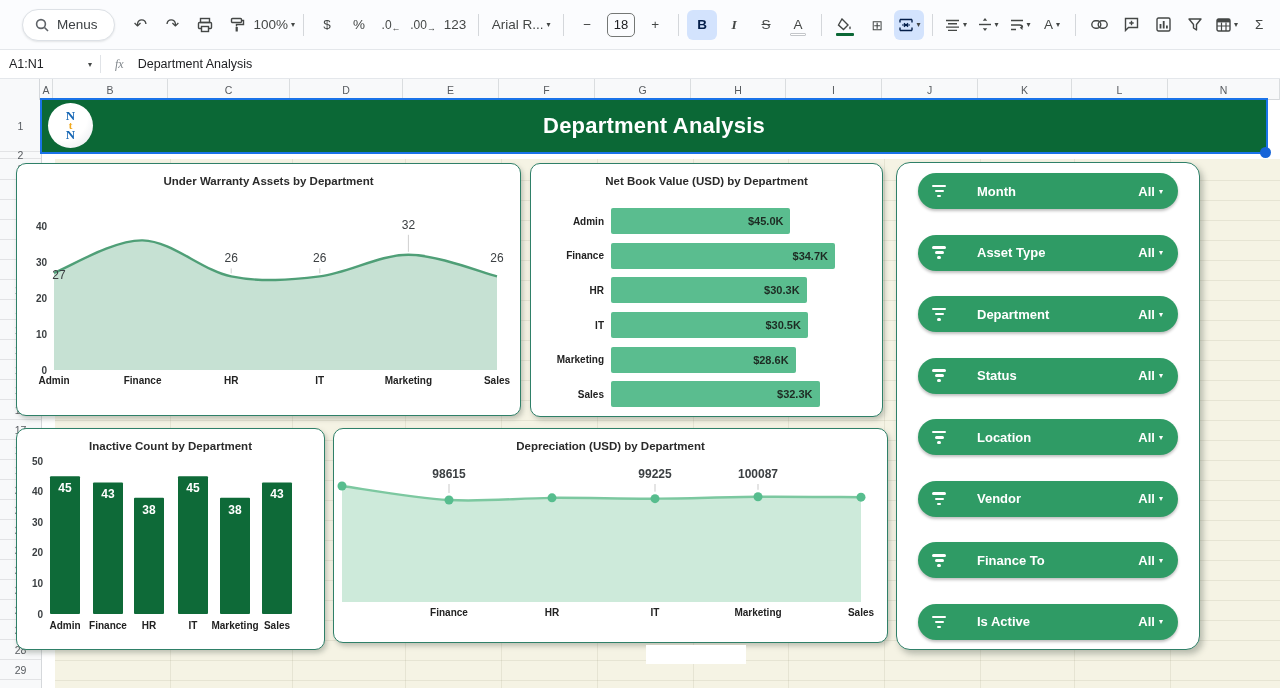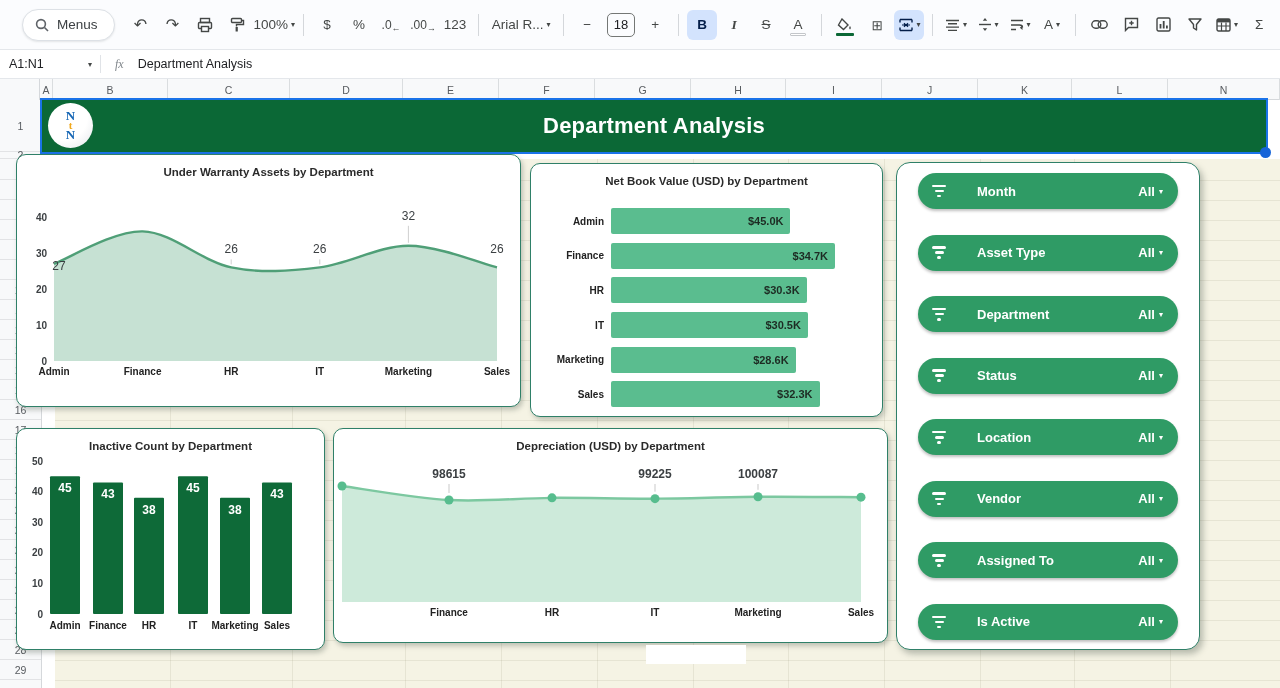--- a/index.html
+++ b/index.html
@@ -331,21 +331,21 @@
     <div class="banner">
       <div class="logo">
         <span class="n">N</span>
         <span class="t">t</span>
         <span class="n">N</span>
       </div>
       <div class="banner-title">Department Analysis</div>
     </div>
     <div class="sel-handle"></div>
 
-    <div class="card" style="left:16px;top:54px;width:505px;height:253px">
+    <div class="card" style="left:16px;top:63px;width:505px;height:253px">
       <div class="card-title">Under Warranty Assets by Department</div>
       <svg id="svg1" width="505" height="208" style="top:28px">
           <text x="30" y="181.5" font-size="10" font-family="Liberation Sans, sans-serif" font-weight="bold" fill="#3c4043" text-anchor="end">0</text>
           <text x="30" y="145.5" font-size="10" font-family="Liberation Sans, sans-serif" font-weight="bold" fill="#3c4043" text-anchor="end">10</text>
           <text x="30" y="109.5" font-size="10" font-family="Liberation Sans, sans-serif" font-weight="bold" fill="#3c4043" text-anchor="end">20</text>
           <text x="30" y="73.5" font-size="10" font-family="Liberation Sans, sans-serif" font-weight="bold" fill="#3c4043" text-anchor="end">30</text>
           <text x="30" y="37.5" font-size="10" font-family="Liberation Sans, sans-serif" font-weight="bold" fill="#3c4043" text-anchor="end">40</text>
           <path d="M37,80.8C51.766666666666666,75.4,96.06666666666666,47.800000000000004,125.6,48.400000000000006C155.13333333333333,49.00000000000001,184.66666666666666,78.39999999999999,214.2,84.39999999999999C243.73333333333332,90.39999999999999,273.26666666666665,87.99999999999999,302.79999999999995,84.39999999999999C332.33333333333326,80.8,361.8666666666666,62.8,391.4,62.8C420.93333333333334,62.8,465.23333333333335,80.8,480,84.39999999999999L480,178L37,178Z" fill="#c6e1d3" stroke="none"></path>
           <path d="M37,80.8C51.766666666666666,75.4,96.06666666666666,47.800000000000004,125.6,48.400000000000006C155.13333333333333,49.00000000000001,184.66666666666666,78.39999999999999,214.2,84.39999999999999C243.73333333333332,90.39999999999999,273.26666666666665,87.99999999999999,302.79999999999995,84.39999999999999C332.33333333333326,80.8,361.8666666666666,62.8,391.4,62.8C420.93333333333334,62.8,465.23333333333335,80.8,480,84.39999999999999" fill="none" stroke="#4f9f77" stroke-width="2.4"></path>
           <text x="42" y="86.8" font-size="12" font-family="Liberation Sans, sans-serif" font-weight="normal" fill="#3c4043" text-anchor="middle">27</text>
@@ -522,21 +522,21 @@
           <span class="flabel">Vendor</span>
           <span class="fval">All</span>
           <span class="caret">▾</span>
         </div>
         <div class="pill">
           <span class="funnel">
             <i style="width: 14px;"></i>
             <i style="width: 9px;"></i>
             <i style="width: 4px;"></i>
           </span>
-          <span class="flabel">Assigned To</span>
+          <span class="flabel">Finance To</span>
           <span class="fval">All</span>
           <span class="caret">▾</span>
         </div>
         <div class="pill">
           <span class="funnel">
             <i style="width: 14px;"></i>
             <i style="width: 9px;"></i>
             <i style="width: 4px;"></i>
           </span>
           <span class="flabel">Is Active</span>

